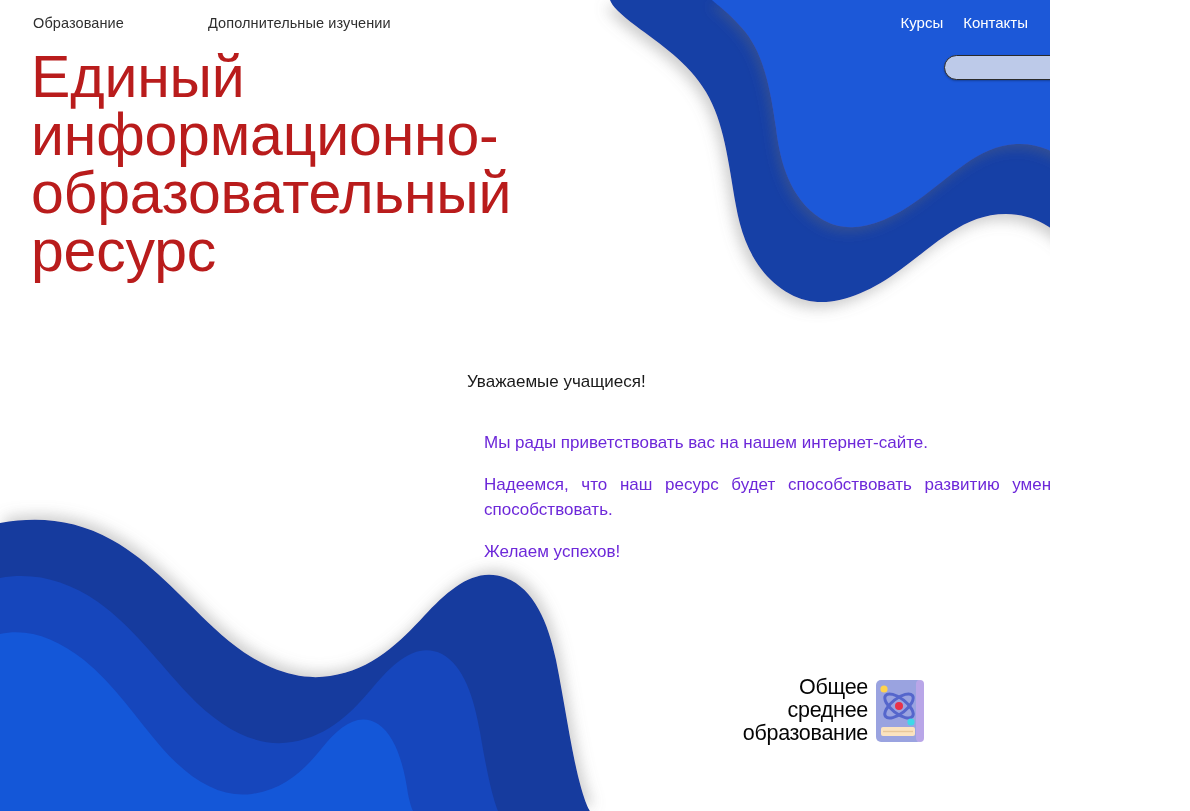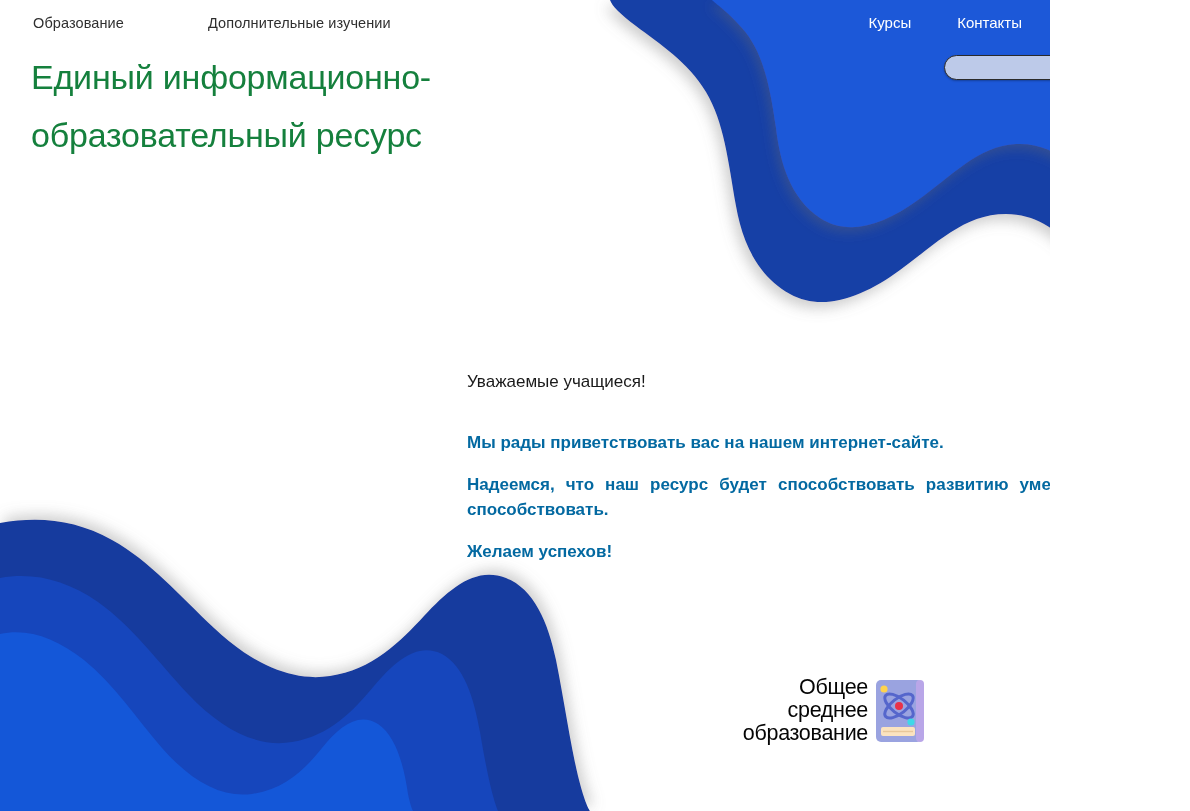--- a/index.html
+++ b/index.html
@@ -47,24 +47,24 @@
     color: #2f2f2f;
     letter-spacing: 0.1px;
     white-space: nowrap;
     cursor: pointer;
     text-decoration: none;
   }
 
   .nav-right {
     position: absolute;
     top: 14px;
-    right: 28px;
+    right: 22px;
     display: flex;
     align-items: center;
-    gap: 46px;
+    gap: 20px;
     z-index: 5;
   }
   .nav-right .nav-link {
     font-size: 15px;
     color: #ffffff;
     white-space: nowrap;
     cursor: pointer;
     text-decoration: none;
   }
 
@@ -112,51 +112,50 @@
     cursor: pointer;
   }
 
   
   .hero-title {
     position: absolute;
     top: 48px;
     left: 31px;
     width: 570px;
     margin: 0;
-    font-size: 34px;
+    font-size: 59px;
     line-height: 58px;
     font-weight: 400;
-    color: #15803d;
+    color: #b91c1c;
     letter-spacing: -0.2px;
     z-index: 4;
   }
 
   
   .content {
     position: absolute;
     top: 370px;
     left: 467px;
     width: 694px;
     z-index: 4;
   }
   .content-greeting {
     margin: 0 0 36px 0;
     text-align: left;
     font-size: 17px;
     line-height: 24px;
     color: #1a1a1a;
   }
   .content-body {
-    margin: 0;
+    margin: 17px;
     text-align: justify;
     text-justify: inter-word;
     font-size: 17px;
     line-height: 25px;
-    color: #0369a1;
-    font-weight: bold;
+    color: #6d28d9;
   }
   .content-body .para {
     display: block;
     text-align: justify;
   }
   .content-body .para:last-child { text-align: left; }
 
   
   .logo {
     position: absolute;

